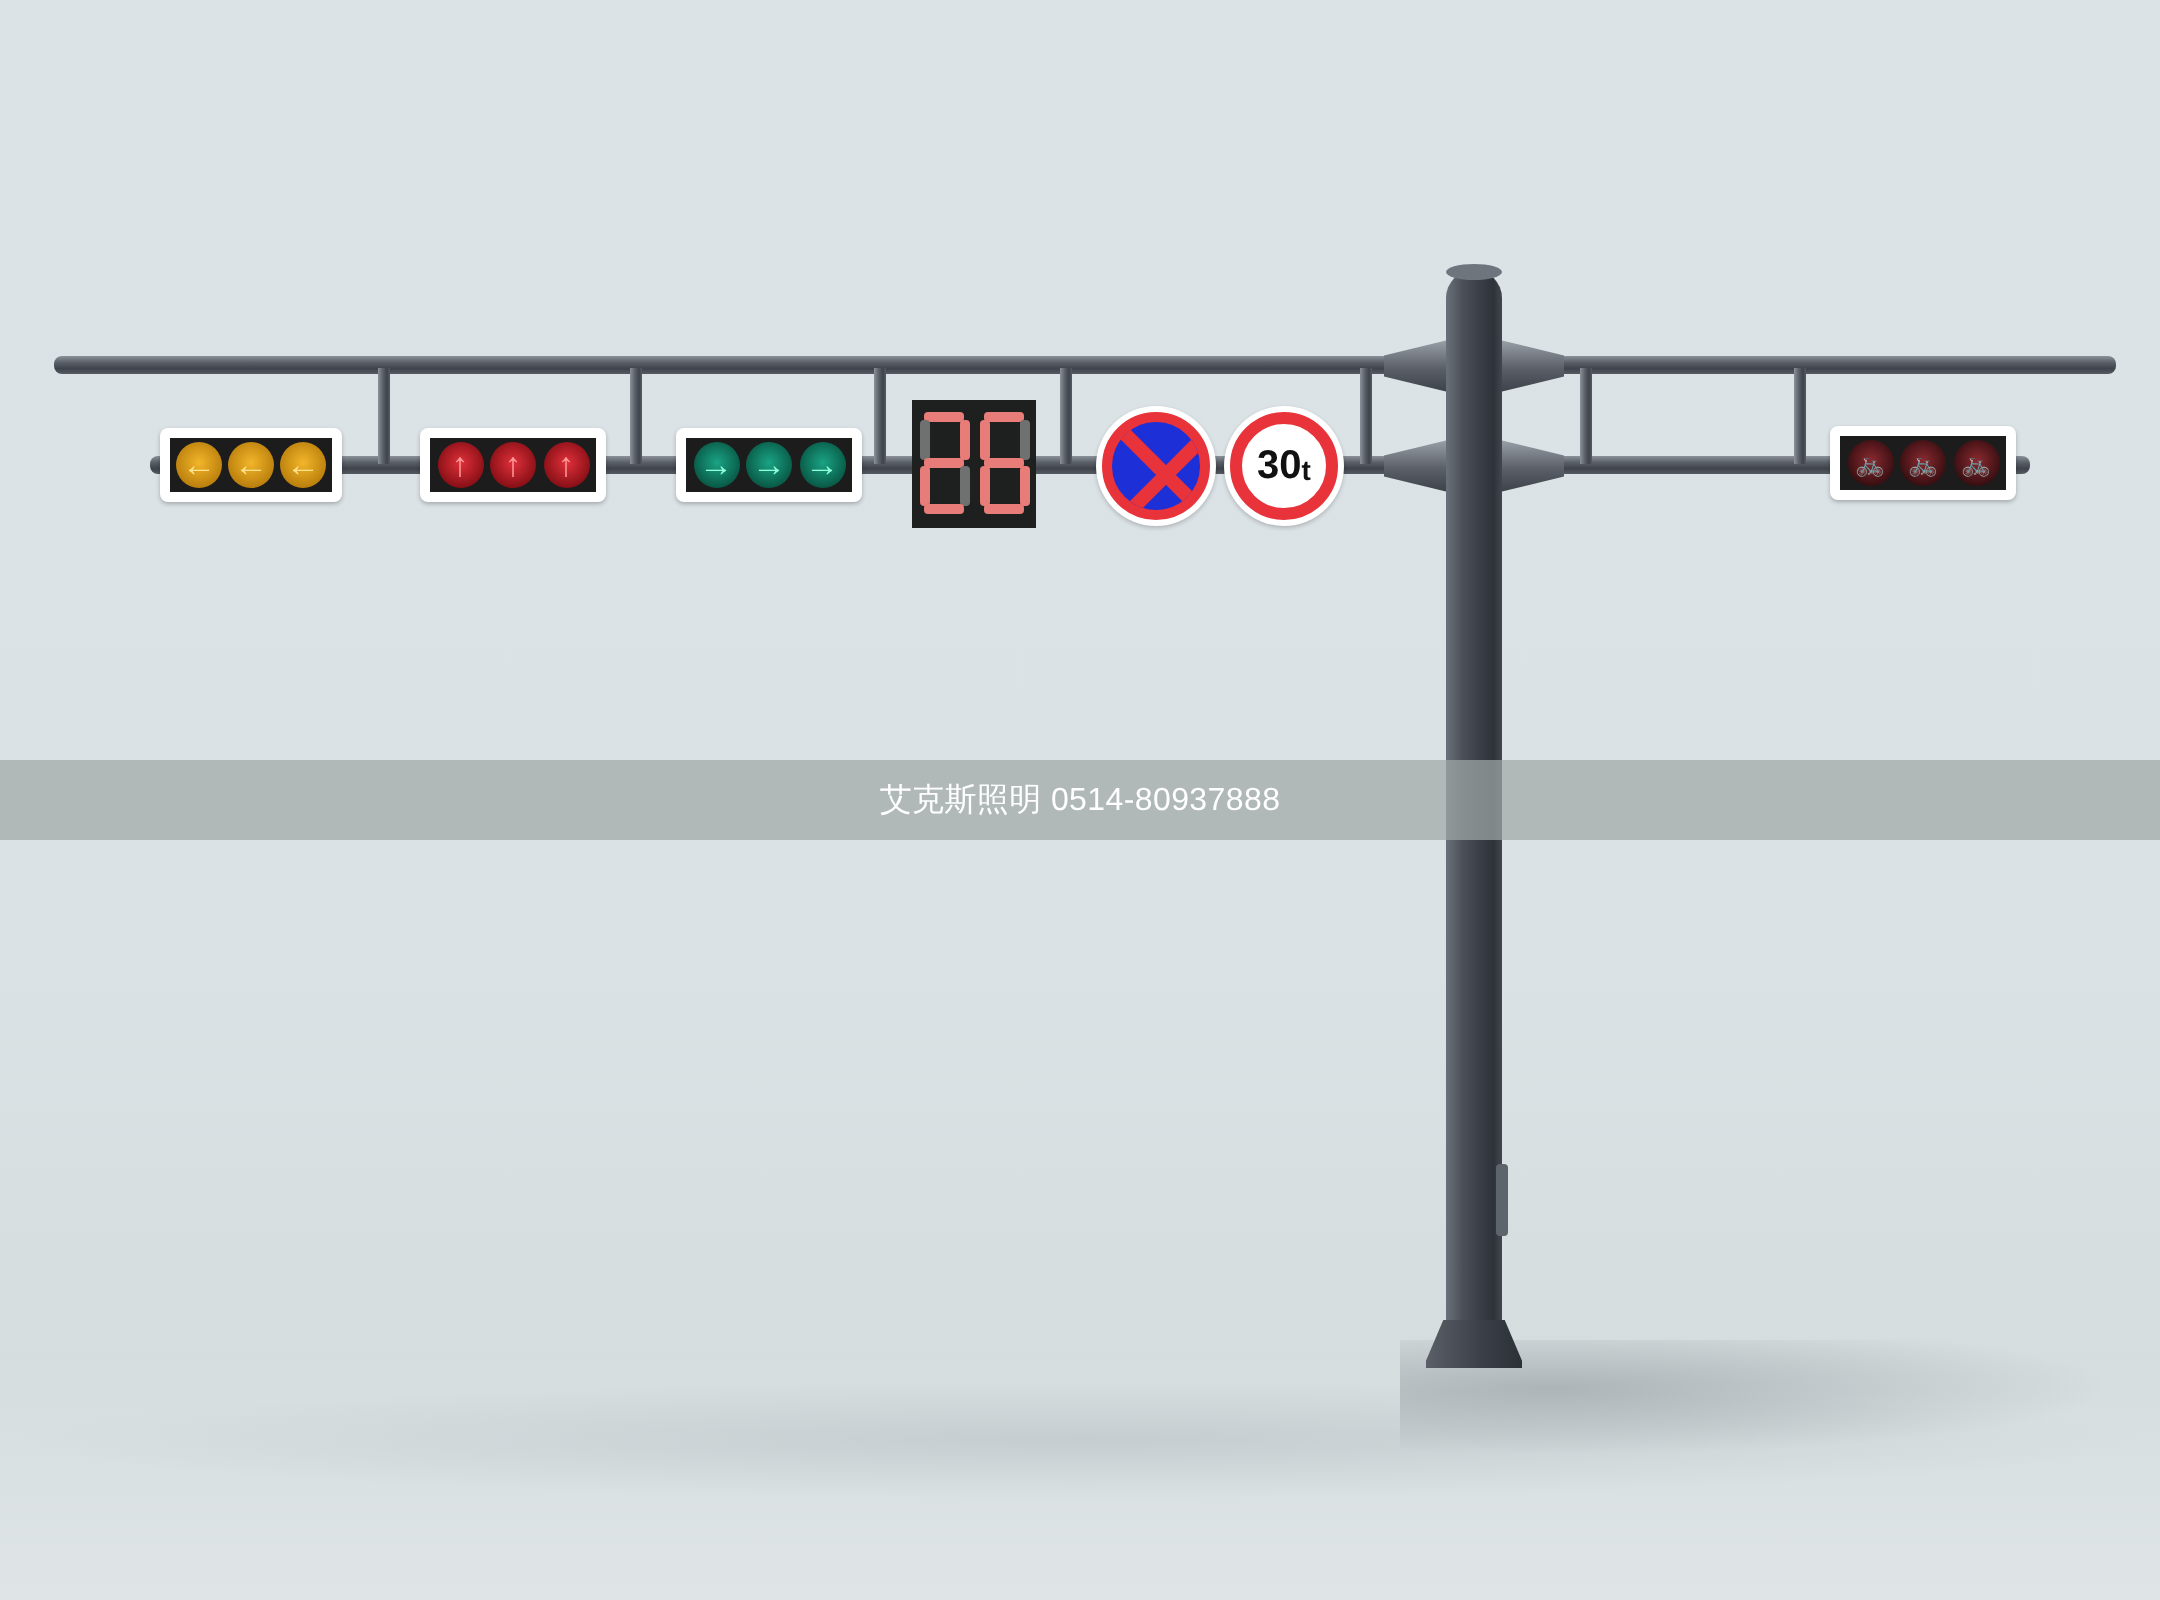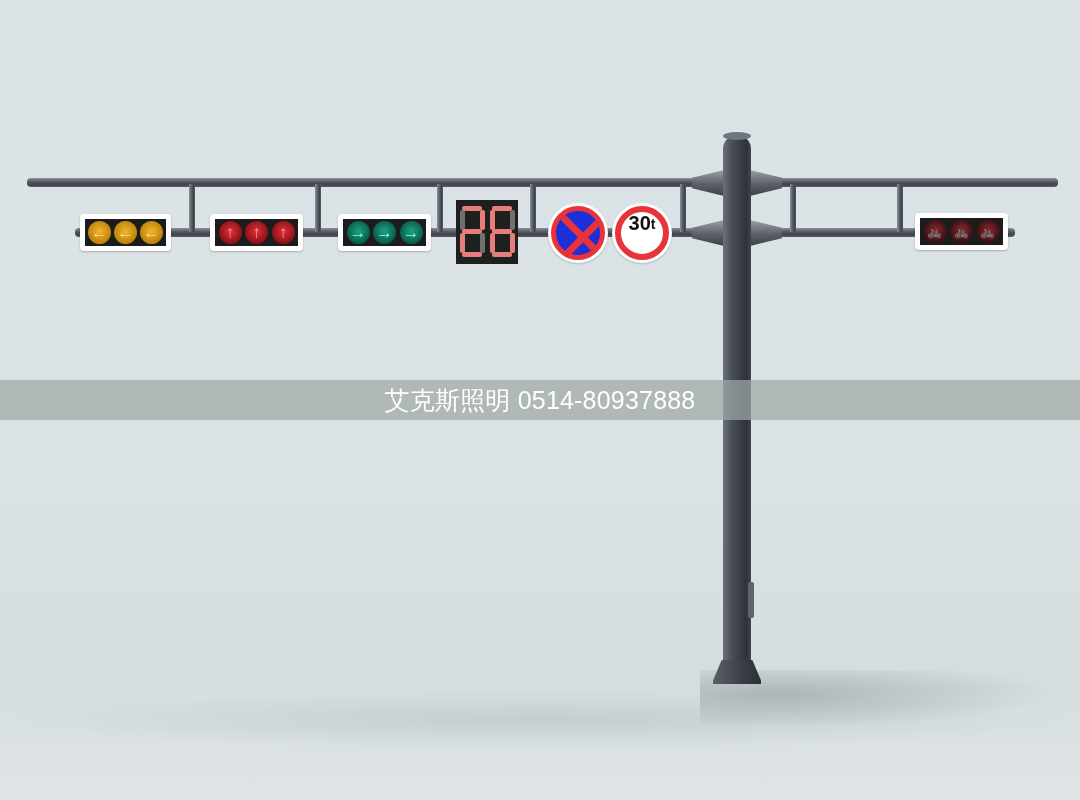--- a/index.html
+++ b/index.html
@@ -38,25 +38,25 @@
   .seg.off{background:#6f7070;}
   .sign-noparking{left:548px;top:203px;width:60px;height:60px;border-radius:50%;background:#fff;
     box-shadow:0 1px 2px rgba(0,0,0,0.2);}
   .sign-noparking .ring{position:absolute;left:3px;top:3px;width:54px;height:54px;border-radius:50%;
     background:#1d2fd6;border:0;box-sizing:border-box;outline:5px solid #e8333a;outline-offset:-5px;overflow:hidden;}
   .sign-noparking .x1,.sign-noparking .x2{position:absolute;left:-4px;top:23px;width:62px;height:7px;background:#e8333a;}
   .sign-noparking .x1{transform:rotate(45deg);} .sign-noparking .x2{transform:rotate(-45deg);}
   .sign-weight{left:612px;top:203px;width:60px;height:60px;border-radius:50%;background:#fff;
     box-shadow:0 1px 2px rgba(0,0,0,0.2);}
   .sign-weight .ring{position:absolute;left:3px;top:3px;width:54px;height:54px;border-radius:50%;
-    border:6px solid #e8333a;box-sizing:border-box;display:flex;align-items:flex-start;justify-content:center;
+    border:6px solid #e8333a;box-sizing:border-box;display:flex;align-items:center;justify-content:center;
     font-weight:bold;color:#111;font-size:20px;}
   .sign-weight .ring small{font-size:14px;margin-top:4px;}
   .banner{left:0;top:380px;width:1080px;height:40px;background:rgba(160,167,166,0.72);
-    display:flex;align-items:center;justify-content:center;color:#fff;font-size:25px;letter-spacing:0.2px;}
+    display:flex;align-items:center;justify-content:center;color:#fff;font-size:16px;letter-spacing:0.2px;}
 </style>
 </head>
 <body>
 
 <div class="abs ground-shadow"></div>
 <div class="abs pole-shadow"></div>
 
 <div class="abs pipe" style="left:27px;top:178px;width:1031px;height:9px;"></div>
 
 <div class="abs pipe" style="left:75px;top:228px;width:940px;height:9px;"></div>

